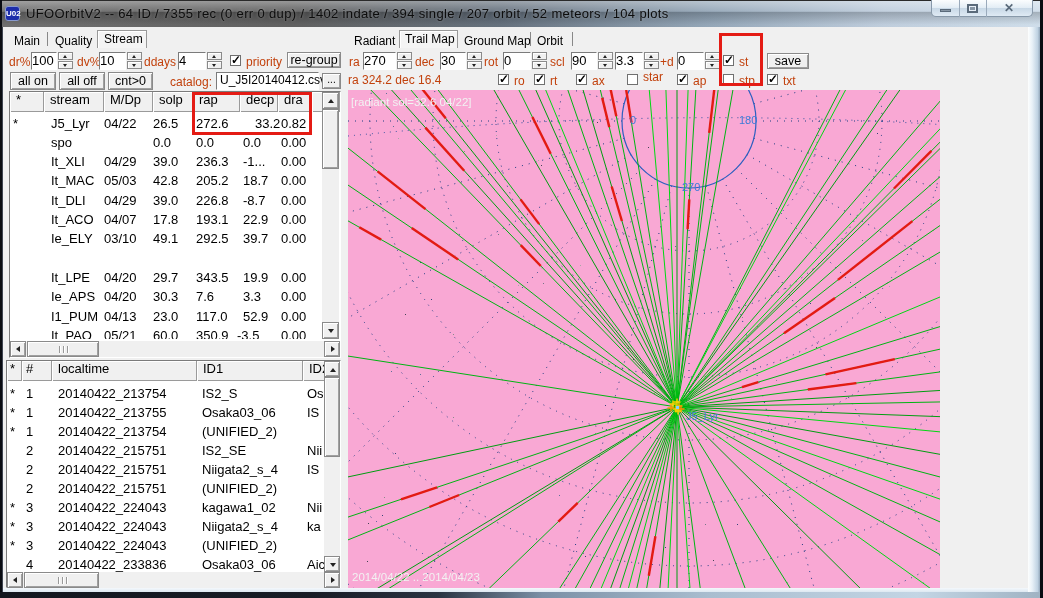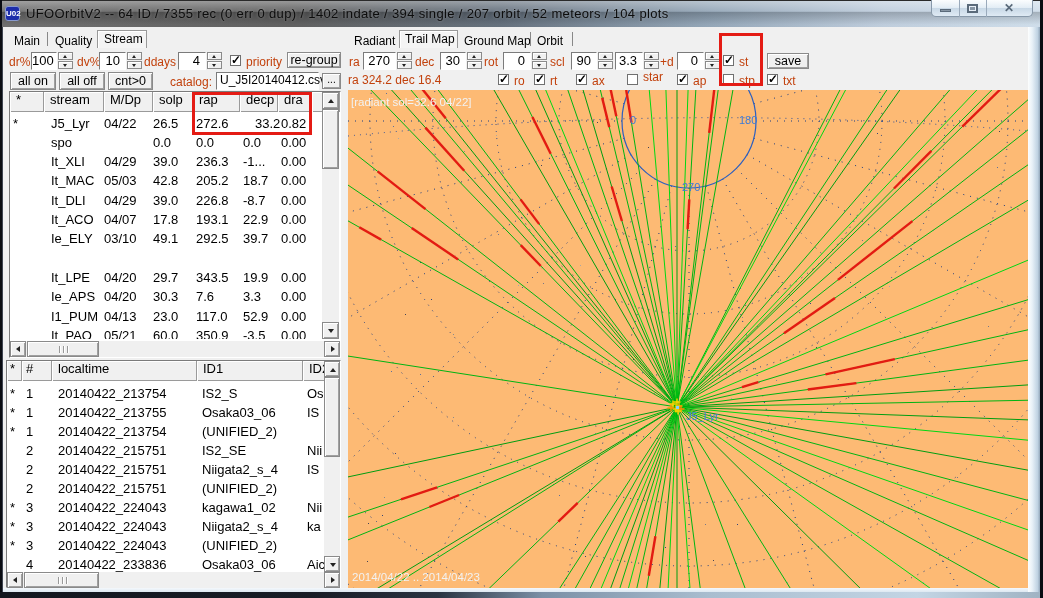--- a/index.html
+++ b/index.html
@@ -1,18 +1,18 @@
 <!DOCTYPE html>
 <html><head><meta charset="utf-8"><style>
 * {margin:0;padding:0;box-sizing:border-box}
 html,body {width:1043px;height:598px;overflow:hidden;background:#0d1016;font-family:"Liberation Sans",sans-serif}
 #scr {position:absolute;left:0;top:0;width:1043px;height:598px}
 .abs {position:absolute}
 .btn {position:absolute;background:#f0f0f0;border:1px solid #8a8a8a;box-shadow:inset 1px 1px 0 #fff,inset -1px -1px 0 #a0a0a0;font-size:12.5px;text-align:center;color:#000}
-.inp {position:absolute;background:#fff;border:1px solid;border-color:#7b7b7b #fff #fff #7b7b7b;font-size:13px;color:#000;text-align:right;padding-right:5px}
+.inp {position:absolute;background:#fff;border:1px solid;border-color:#7b7b7b #fff #fff #7b7b7b;font-size:13px;color:#000;text-align:right;padding-right:19px}
 .lbl {position:absolute;font-size:12px;color:#c2410c;white-space:nowrap}
 .cb {position:absolute;width:11px;height:11px;background:#fff;border:1px solid #707070}
 .cb.c:after {content:"\2713";position:absolute;left:0px;top:-3px;font-size:12px;font-weight:bold;color:#000}
 .spin {position:absolute;width:15px;height:18px}
 .spin b {position:absolute;left:0;width:15px;height:8px;background:#f0f0f0;border:1px solid #8a8a8a;box-shadow:inset 1px 1px 0 #fff}
 .spin b.u {top:0} .spin b.d {top:9px}
 .spin b.u:after {content:"";position:absolute;left:4px;top:2px;border-left:2.5px solid transparent;border-right:2.5px solid transparent;border-bottom:3.5px solid #222}
 .spin b.d:after {content:"";position:absolute;left:4px;top:2px;border-left:2.5px solid transparent;border-right:2.5px solid transparent;border-top:3.5px solid #222}
 .aru:after {content:"";position:absolute;left:5px;top:6px;border-left:3px solid transparent;border-right:3px solid transparent;border-bottom:4px solid #222}
 .ard:after {content:"";position:absolute;left:5px;top:6px;border-left:3px solid transparent;border-right:3px solid transparent;border-top:4px solid #222}
@@ -175,21 +175,21 @@
         <span style="left:143px">23.0</span>
         <span style="left:186px">117.0</span>
         <span style="left:233px">52.9</span>
         <span style="left:271px">0.00</span>
       </div>
 <div class="trow" style="top:327.8000000000001px">
         <span style="left:41px">It_PAO</span>
         <span style="left:94px">05/21</span>
         <span style="left:143px">60.0</span>
         <span style="left:186px">350.9</span>
-        <span style="left:233px">-3.5</span>
+        <span style="left:227px">-3.5</span>
         <span style="left:271px">0.00</span>
       </div>
 </div>
 
 <div class="abs" style="left:322px;top:92px;width:17px;height:247px;background:#f0f0f0">
  <div class="btn aru" style="left:0;top:0;width:17px;height:17px"></div>
  <div class="btn" style="left:0;top:17px;width:17px;height:60px"></div>
  <div class="btn ard" style="left:0;top:230px;width:17px;height:17px"></div>
 </div>
 
@@ -353,21 +353,21 @@
 <div class="lbl" style="left:643px;top:70px">star</div>
 <div class="cb c" style="left:677px;top:74px"></div>
 <div class="lbl" style="left:693px;top:74px">ap</div>
 <div class="cb" style="left:723px;top:74px"></div>
 <div class="lbl" style="left:739px;top:74px">stp</div>
 <div class="cb c" style="left:767px;top:74px"></div>
 <div class="lbl" style="left:783px;top:74px">txt</div>
 
 <div class="abs" style="left:719px;top:33px;width:44px;height:53px;border:3px solid #e41b14"></div>
 
-<div class="abs" style="left:348px;top:90px;width:680px;height:498px;background:#fdba74;overflow:hidden">
+<div class="abs" style="left:348px;top:90px;width:592px;height:498px;background:#f9a8d4;overflow:hidden">
 <svg width="680" height="498" viewBox="0 0 680 498" style="position:absolute;left:0;top:0">
 <g stroke="#1b3c82" stroke-width="1" fill="none" stroke-dasharray="1 6">
 <circle cx="341" cy="31" r="130"></circle>
 <circle cx="341" cy="31" r="193"></circle>
 <circle cx="341" cy="31" r="256"></circle>
 <circle cx="341" cy="31" r="319"></circle>
 <circle cx="341" cy="31" r="382"></circle>
 <circle cx="341" cy="31" r="445"></circle>
 <circle cx="341" cy="31" r="508"></circle>
 <circle cx="341" cy="31" r="575"></circle>

